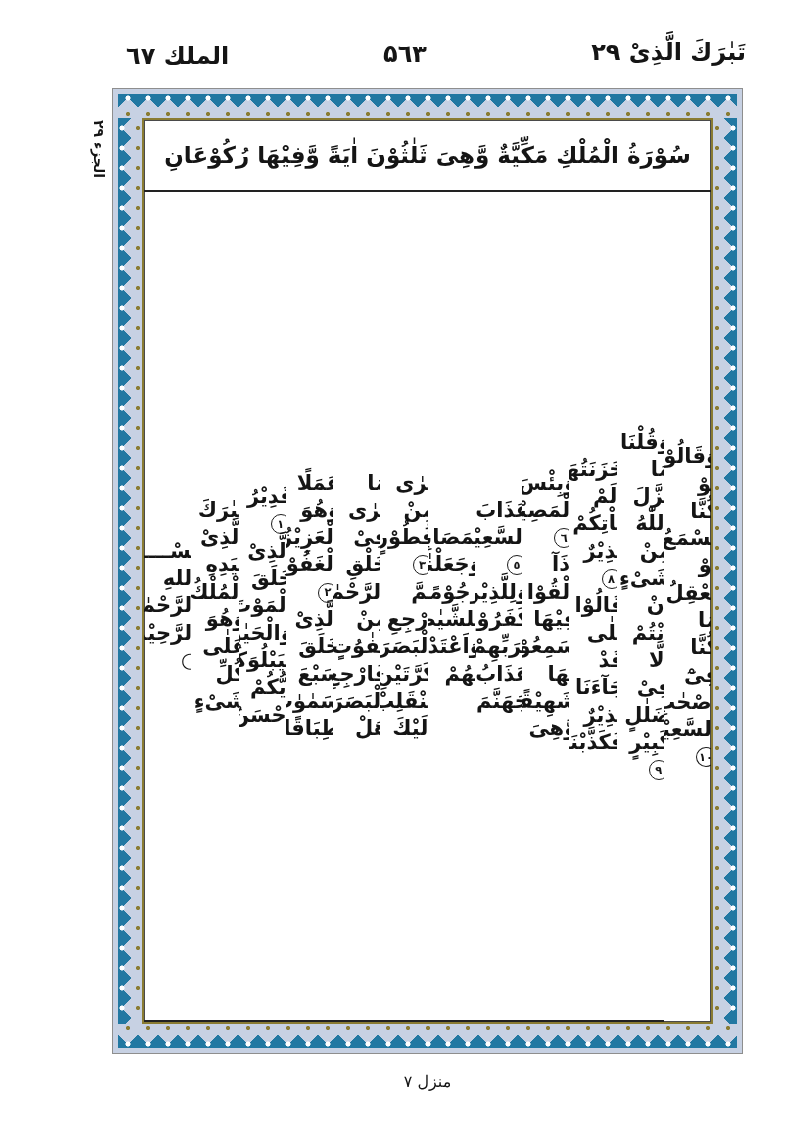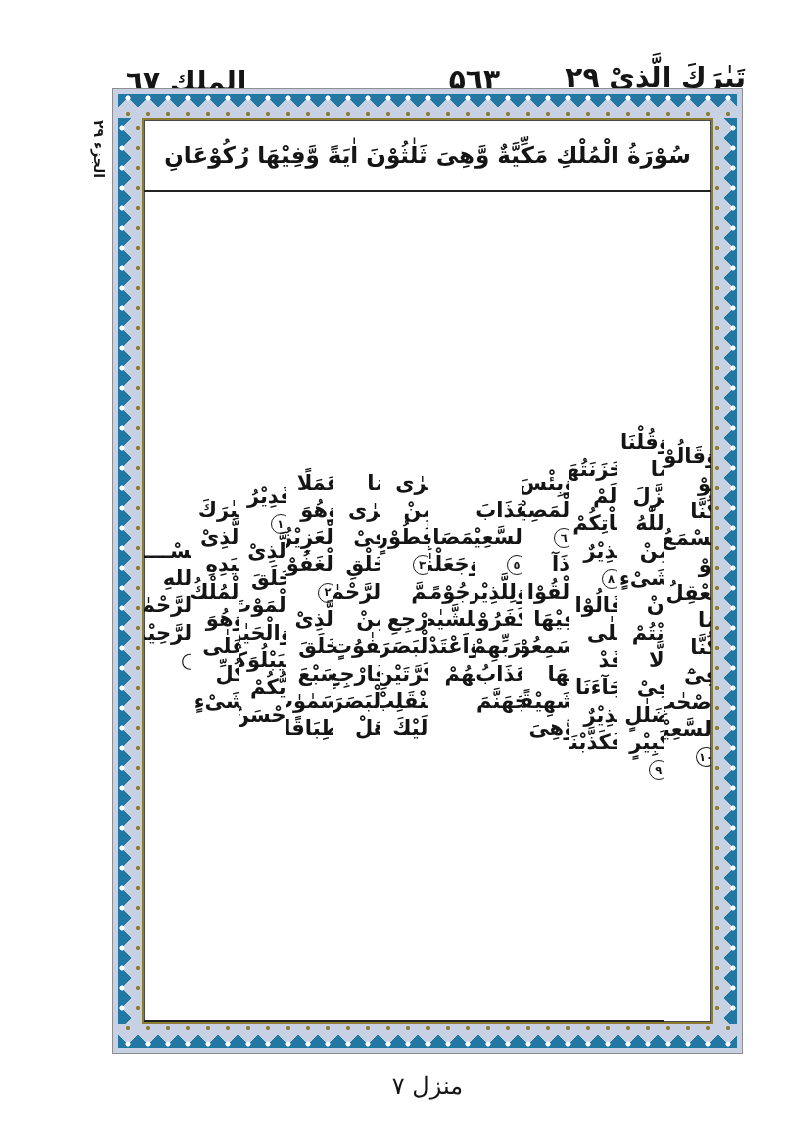--- a/index.html
+++ b/index.html
@@ -1,23 +1,23 @@
 <!DOCTYPE html>
 <html lang="ar" style="--ornament-teal: #2278a2; --ornament-olive: #8a7c33; --ornament-background: #c7d1e3; --frame-gold: #8a7c33; --outer-line: #8e8e8e; --rule: #222222; --text: #151515;"><head>
 <meta charset="utf-8">
 <style>
   html,body{margin:0;padding:0;}
   body{
     width:798px;height:1140px;position:relative;background:#ffffff;
     font-family:"DejaVu Sans",sans-serif;color:var(--text,#151515);
     overflow:hidden;
   }
-  .hdr{position:absolute;direction:rtl;font-weight:bold;font-size:28px;white-space:nowrap;margin-top:23px;}
+  .hdr{position:absolute;direction:rtl;font-weight:bold;font-size:24px;white-space:nowrap;}
   .hdr-left{top:42px;left:126px;}
-  .hdr-center{top:40px;left:310px;width:190px;}
+  .hdr-center{top:40px;left:310px;width:190px;text-align:center;}
   .hdr-right{top:38px;right:52px;}
   .side-label{
     position:absolute;top:140px;left:46px;width:104px;height:18px;
     transform:rotate(90deg);text-align:center;direction:rtl;
     font-size:14px;font-weight:bold;white-space:nowrap;
   }
   .frame{
     position:absolute;left:112px;top:88px;width:631px;height:966px;
     box-sizing:border-box;border:1px solid var(--outer-line,#8e8e8e);
     background:var(--ornament-background,#c7d1e3);
@@ -80,21 +80,21 @@
     font-size:21px;font-weight:bold;line-height:1.3;color:var(--text,#151515);
   }
   .ayah{
     display:inline-flex;align-items:center;justify-content:center;
     min-width:20px;height:20px;box-sizing:border-box;padding:0 2px;
     border:1.5px solid #1c1c1c;border-radius:50%;
     font-size:11.5px;font-weight:bold;margin:0 3px;vertical-align:middle;
   }
   .footer{
     position:absolute;top:1072px;left:112px;width:631px;
-    text-align:center;direction:rtl;font-size:24px;font-weight:normal;
+    text-align:center;direction:rtl;font-size:16px;font-weight:normal;
     font-family:"DejaVu Serif",serif;
   }
 </style>
 </head>
 <body>
 
 <div class="hdr hdr-right">تَبٰرَكَ الَّذِىْ ٢٩</div>
 <div class="hdr hdr-center">۵٦۳</div>
 <div class="hdr hdr-left">الملك ٦٧</div>
 

